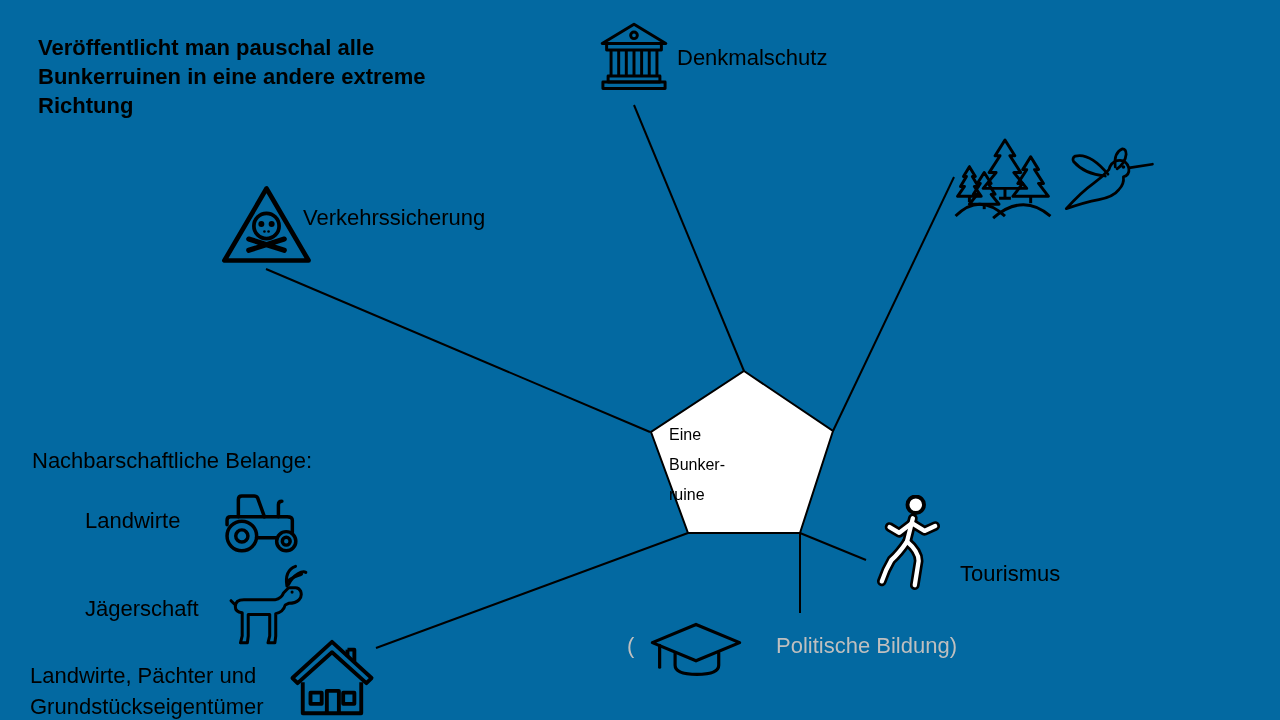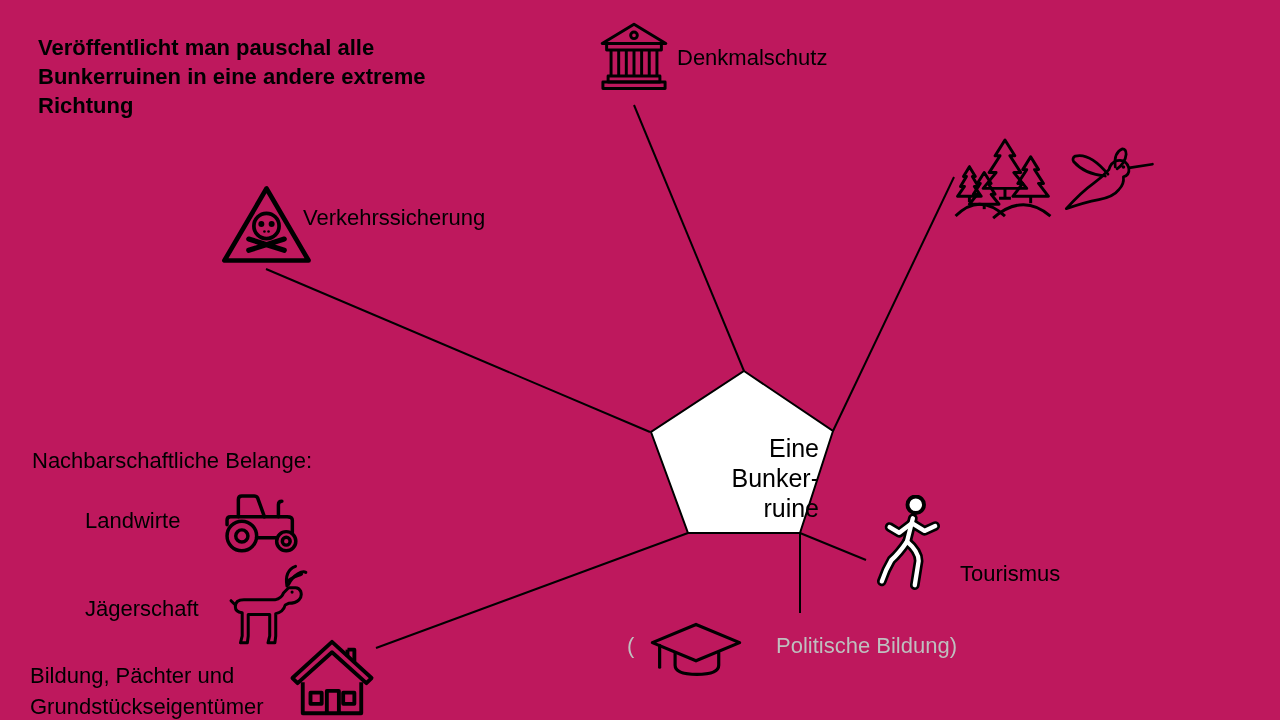--- a/index.html
+++ b/index.html
@@ -1,30 +1,30 @@
 <!DOCTYPE html>
 <html><head>
 <meta charset="utf-8">
 <style>
   html,body{margin:0;padding:0;background:#fff;}
   #canvas{
-    position:relative;width:1280px;height:720px;background:#be185d;
+    position:relative;width:1280px;height:720px;background:#0369a1;
     font-family:"Liberation Sans", sans-serif;color:#000;overflow:hidden;
   }
   #connector-layer{position:absolute;left:0;top:0;z-index:1;}
   .icon{position:absolute;z-index:3;}
   .label{position:absolute;z-index:4;font-size:22px;line-height:30px;white-space:nowrap;}
   .intro{
     position:absolute;left:38px;top:33px;width:452px;z-index:4;
     font-size:22px;font-weight:bold;line-height:29px;white-space:normal;
   }
   .intro span{display:block;}
   .center-label{
-    position:absolute;left:669px;top:433px;width:150px;z-index:2;
-    font-size:25px;line-height:30px;text-align:right;
+    position:absolute;left:669px;top:420px;width:150px;z-index:2;
+    font-size:16px;line-height:30px;text-align:left;
   }
   .center-label span{display:block;}
   .two-line span{display:block;}
   .muted{color:#bfbfbf;}
 </style>
 </head>
 <body>
 
 <div id="canvas">
 
@@ -129,21 +129,21 @@
       <path d="M72,28 C70,16 74,8 82,5"></path>
       <path d="M74,26 C80,14 90,10 94,12"></path>
       <path d="M73,22 C78,18 85,16 89,14"></path>
       <path d="M82,30 L74,30 L68,36 Q66,42 58,44 L22,44 Q12,44 12,52 Q12,58 20,59 L20,86 L18,94 L26,94 L27,86 L27,61 L52,61 L52,86 L50,94 L58,94 L59,86 L59,60 Q68,58 70,50 L74,48 Q82,48 86,44 Q90,40 88,34 Q86,30 82,30 Z"></path>
       <path d="M12,50 L7,45"></path>
     </g>
     <circle cx="78" cy="35" r="1.8" fill="#000"></circle>
   </svg>
 
   <div class="label two-line" style="left:30px;top:660px;line-height:31px;">
-    <span>Bildung, Pächter und</span>
+    <span>Landwirte, Pächter und</span>
     <span>Grundstückseigentümer</span>
   </div>
   <svg class="icon" style="left:289px;top:632px;" width="86" height="86" viewBox="0 0 100 95">
     <g stroke="#000" stroke-width="4.5" fill="none" stroke-linejoin="round">
       <path d="M4,51 L50,9 L96,51 L90,57 L50,21 L10,57 Z"></path>
       <path d="M68,18 L76,18 L76,32"></path>
       <path d="M68,18 L68,26"></path>
       <path d="M16,56 L16,92 L84,92 L84,56"></path>
       <path d="M44,92 L44,66 L58,66 L58,92"></path>
       <rect x="25" y="68" width="13" height="13"></rect>

